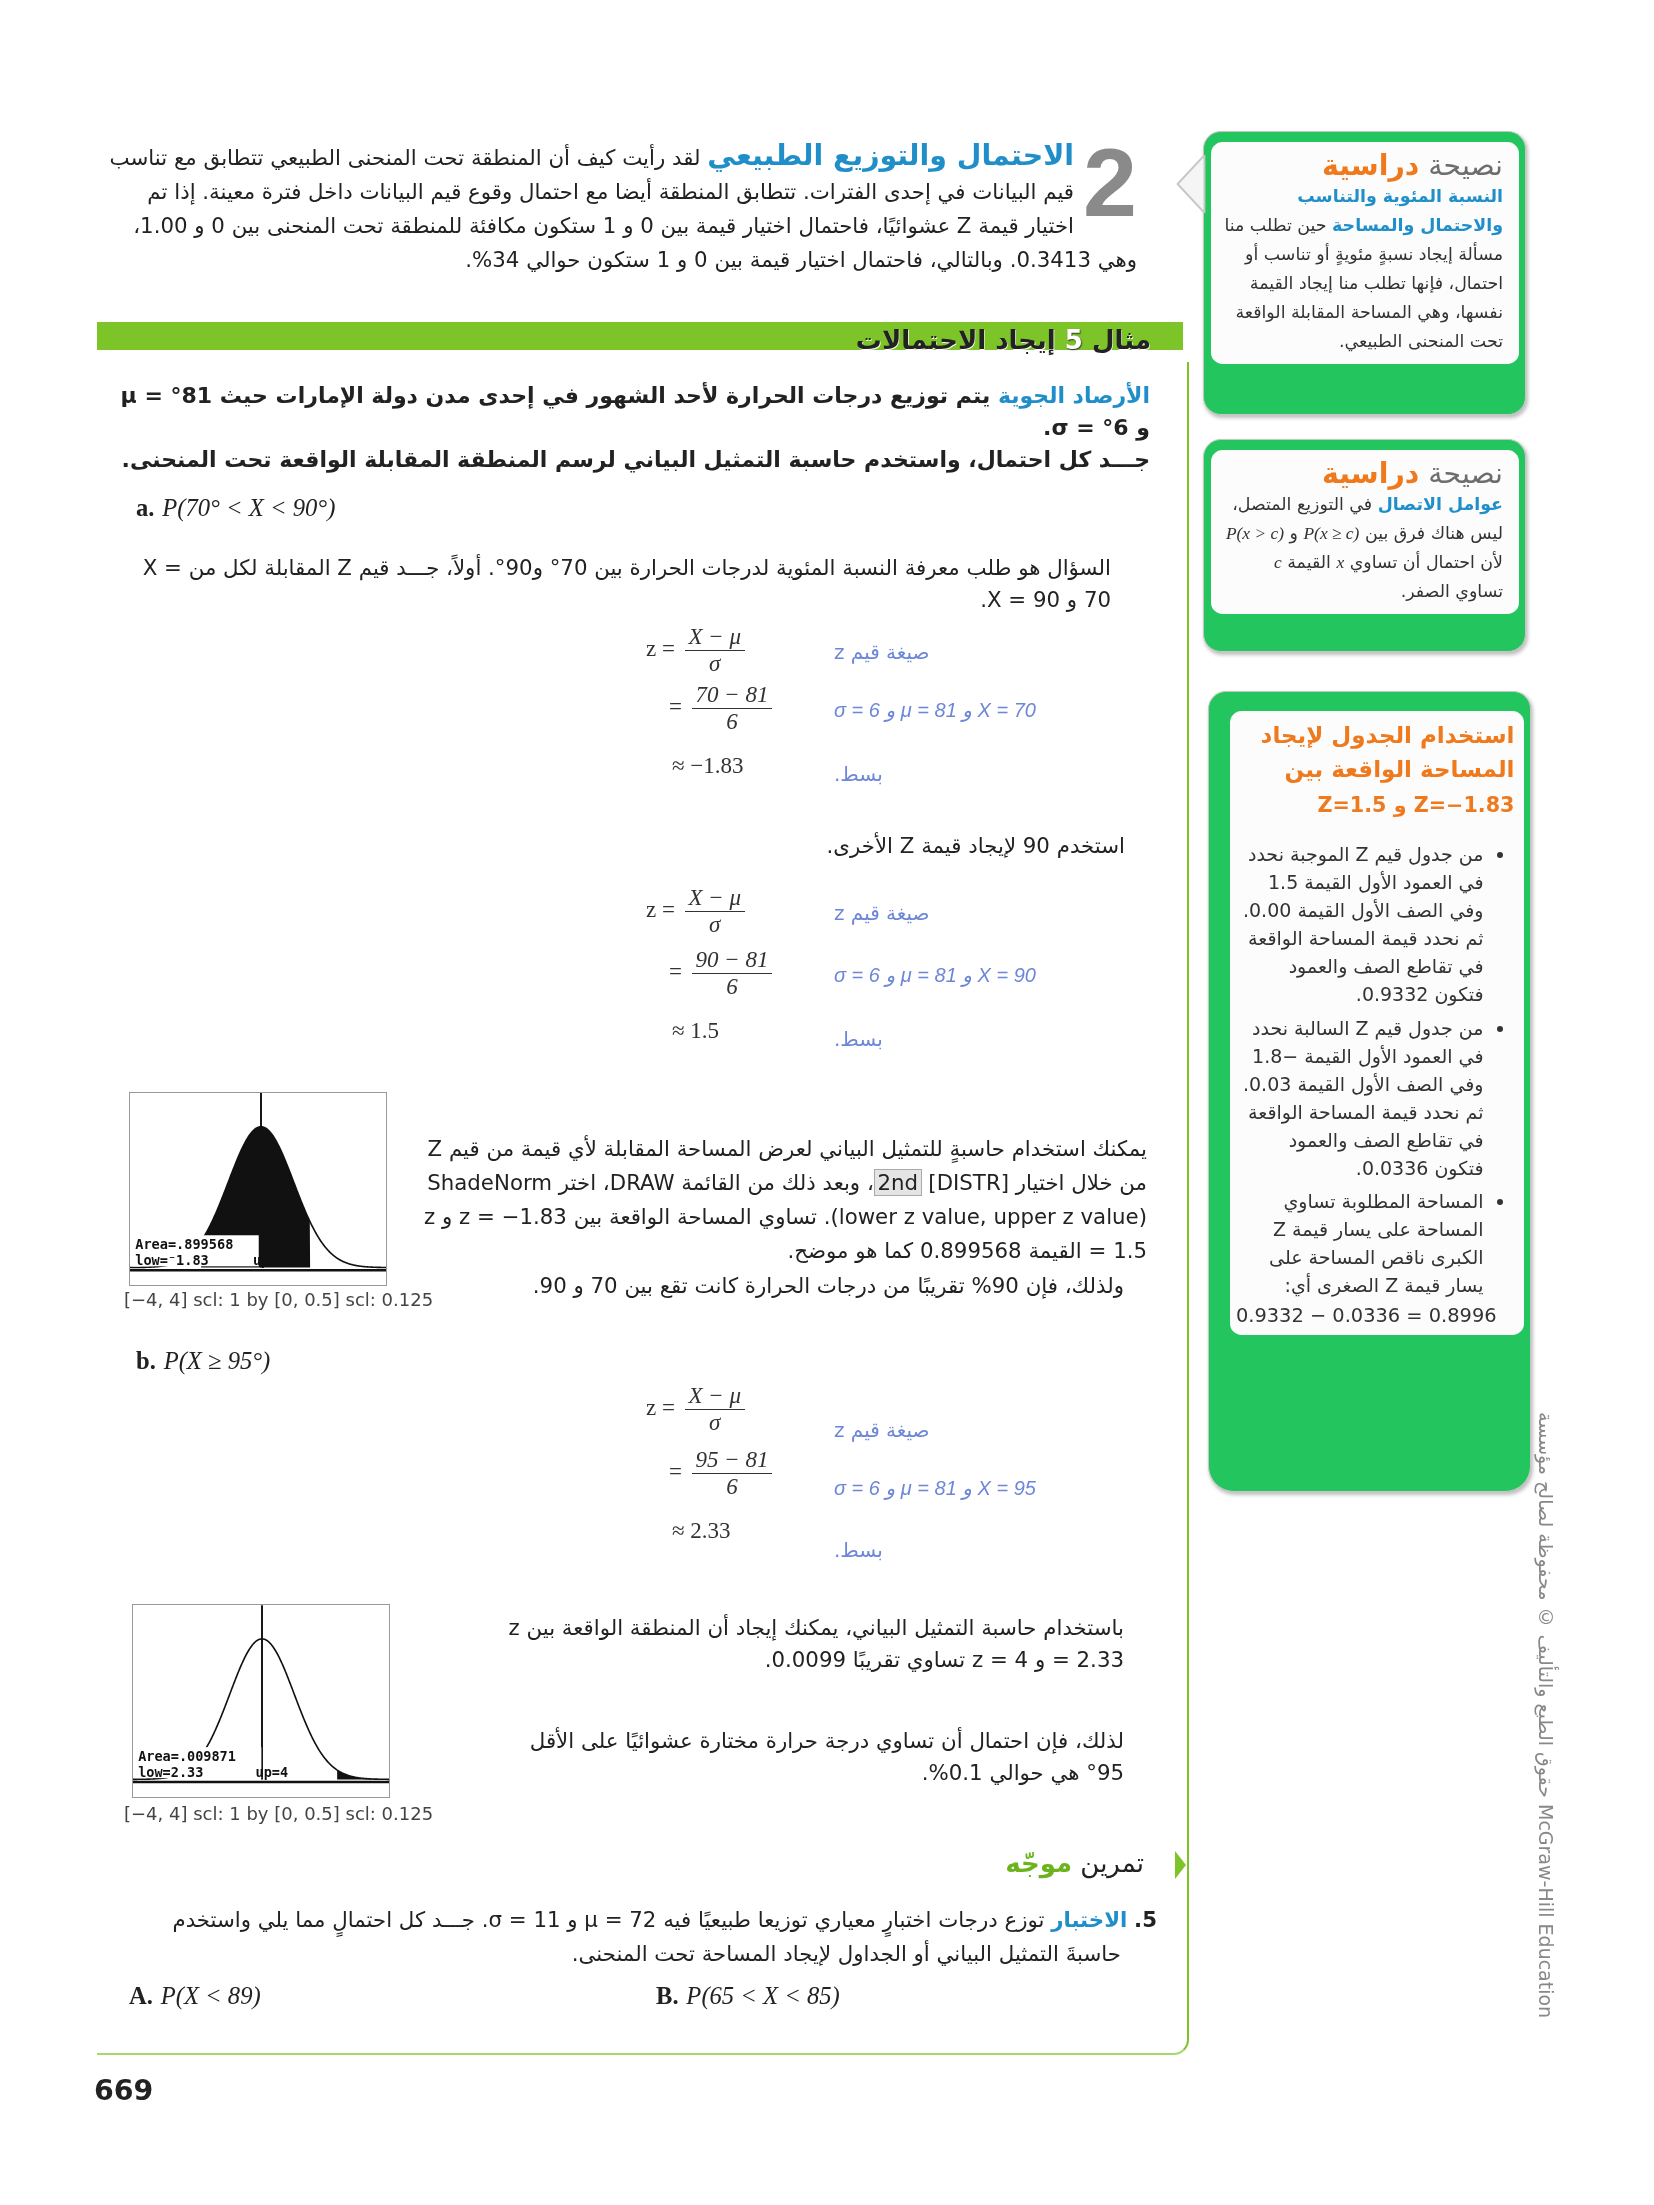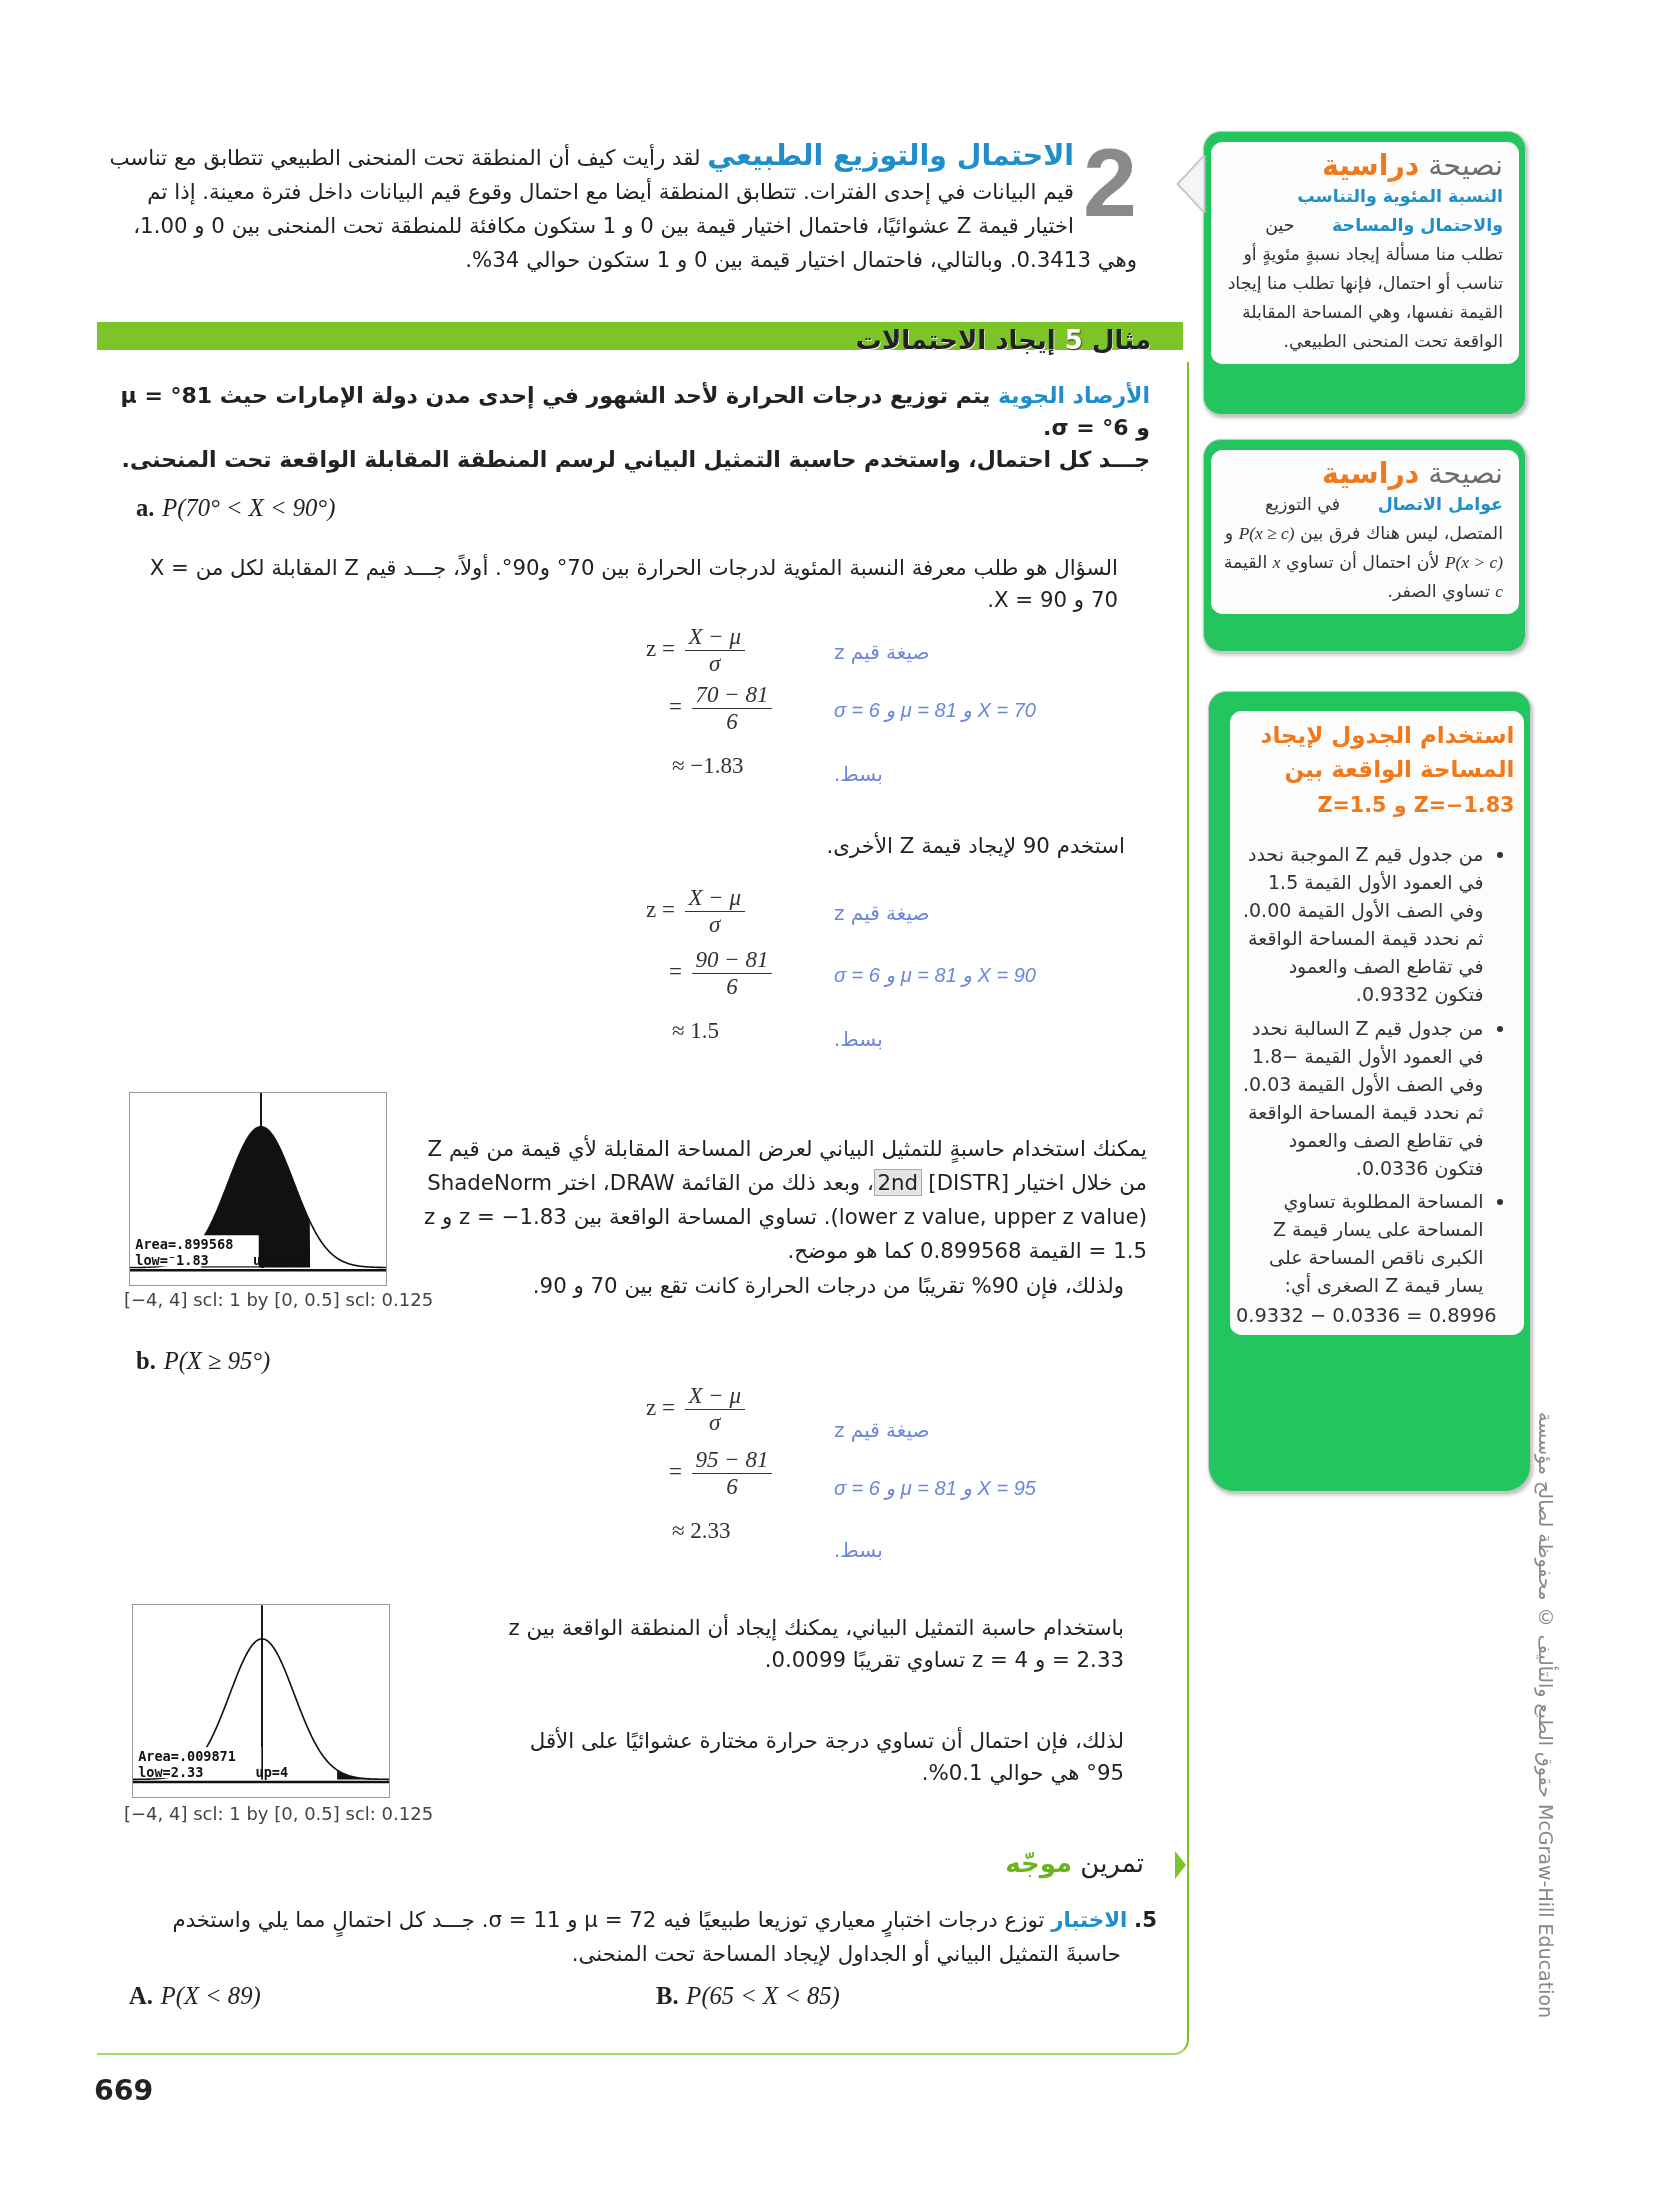--- a/index.html
+++ b/index.html
@@ -42,21 +42,21 @@
   .calc-cap { font-family: "DejaVu Sans", sans-serif; font-size: 18px; color: #444; }
   .keybox { border: 1.3px solid #aaa; background: #e4e4e4; padding: 0 2.6px; }
 
   
   .tip { background: #22c55e; border: 1.9px solid #c6c6c6; border-radius: 18px; box-shadow: 1.3px 2.6px 3.9px rgba(0,0,0,0.25); }
   .tip .inner { background: #fcfcfc; border-radius: 11.6px; margin: 10.3px 6.5px; padding: 6.5px 15.5px 7.8px 11.6px; }
   .tip-title { font-size: 28.4px; text-align: right; direction: rtl; }
   .tip-title .gray { color: #6d6d6d; }
   .tip-title .orange { color: #ef7a1e; font-weight: bold; }
   .tip-body { font-size: 17.4px; line-height: 29px; direction: rtl; text-align: right; color: #333; }
-  .tip-body .kw { color: #1f8ec9; font-weight: bold; margin-left: 32px; }
+  .tip-body .kw { color: #1f8ec9; font-weight: bold; }
   .tip-body i { font-family: "Liberation Serif", serif; font-style: italic; }
   .tip3-title { color: #ef7a1e; font-weight: bold; font-size: 23px; line-height: 34px; direction: rtl; text-align: right; }
   .tip3-list { list-style: disc; direction: rtl; padding-right: 31px; font-size: 19px; line-height: 28px; color: #333; }
   .tip3-list li { margin-bottom: 5.2px; }
 
   
   #gp-title { font-size: 26px; direction: rtl; }
   #gp-title .green { color: #6cb41d; font-weight: bold; }
   #gp-marker { width: 0; height: 0; border-top: 14.2px solid transparent; border-bottom: 14.2px solid transparent; border-left: 11.6px solid #7cc427; }
 
@@ -86,21 +86,21 @@
     <span class="kw">الأرصاد الجوية</span>
     <span>يتم توزيع درجات الحرارة لأحد الشهور في إحدى مدن دولة الإمارات حيث 81° = μ و 6° = σ.</span>
   </div>
   <div>جـــد كل احتمال، واستخدم حاسبة التمثيل البياني لرسم المنطقة المقابلة الواقعة تحت المنحنى.</div>
 </div>
 
 <div class="abs label-part" style="left:136px; top:494px;">
   <b>a.</b><i>P(70° &lt; X &lt; 90°)</i>
 </div>
 
-<div class="abs rtl para" style="left:142px; top:552px; width:976px;">السؤال هو طلب معرفة النسبة المئوية لدرجات الحرارة بين 70° و90°. أولاً، جـــد قيم Z المقابلة لكل من X = 70 و X = 90.</div>
+<div class="abs rtl para" style="left:135px; top:552px; width:976px;">السؤال هو طلب معرفة النسبة المئوية لدرجات الحرارة بين 70° و90°. أولاً، جـــد قيم Z المقابلة لكل من X = 70 و X = 90.</div>
 
 <div class="abs eq" style="left:646px; top:624px;">
   <span>z =</span>
   <span class="frac">
       <span class="top">X − μ</span>
       <span class="bot">σ</span>
     </span>
 </div>
 <div class="abs note" style="left:834px; top:640px;">صيغة قيم z</div>
 <div class="abs eq" style="left:669px; top:682px;">

